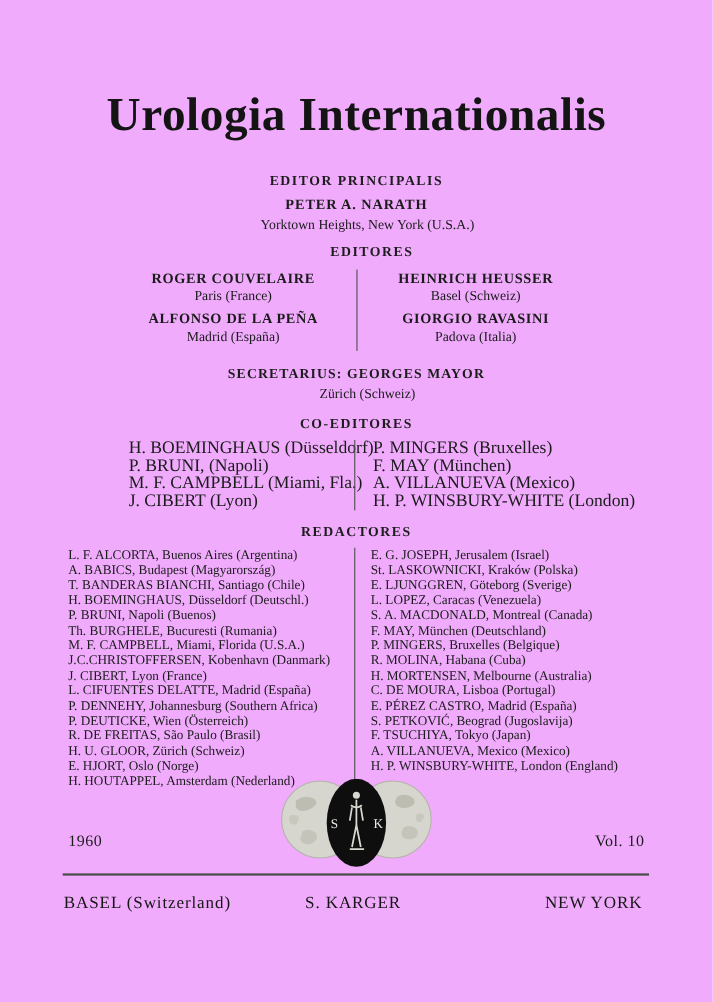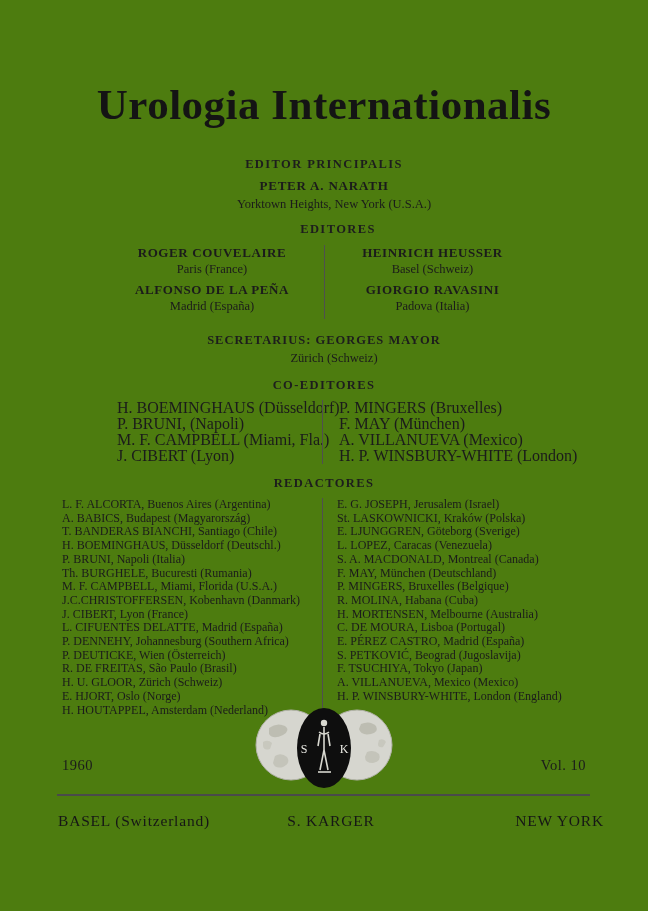--- a/index.html
+++ b/index.html
@@ -1,19 +1,19 @@
 <!DOCTYPE html>
 <html><head>
 <meta charset="utf-8">
 <style>
   html,body{margin:0;padding:0;background:#ffffff;}
   .page{
     position:relative;
     width:648px;height:911px;
-    background:#4d7c0f;
+    background:#f0abfc;
     font-family:"Liberation Serif", serif;
     color:#1b1b1b;
     overflow:hidden;
   }
   .title{
     margin:0;
     padding-top:80px;
     text-align:center;
     font-size:43px;
     font-weight:bold;
@@ -86,21 +86,21 @@
     letter-spacing:0.5px;
   }
   .rule{
     position:absolute;
     top:794px;left:57px;
     width:533px;height:0;
     border-top:2px solid #4a4a4a;
   }
   .pub-row{
     position:absolute;
-    top:812px;left:58px;right:44px;
+    top:812px;left:58px;right:64px;
     display:grid;
     grid-template-columns:1fr auto 1fr;
     font-size:15.5px;
     letter-spacing:0.8px;
     color:#161616;
   }
   .pub-row .pl{text-align:left;}
   .pub-row .pc{text-align:center;}
   .pub-row .pr{text-align:right;}
 </style>
@@ -160,21 +160,21 @@
     </div>
   </div>
 
   <div class="h h-redactores">REDACTORES</div>
   <div class="red-cols">
     <div class="red-left">
       <div class="entry">L. F. ALCORTA, Buenos Aires (Argentina)</div>
       <div class="entry">A. BABICS, Budapest (Magyarország)</div>
       <div class="entry">T. BANDERAS BIANCHI, Santiago (Chile)</div>
       <div class="entry">H. BOEMINGHAUS, Düsseldorf (Deutschl.)</div>
-      <div class="entry">P. BRUNI, Napoli (Italia)</div>
+      <div class="entry">P. BRUNI, Napoli (Buenos)</div>
       <div class="entry">Th. BURGHELE, Bucuresti (Rumania)</div>
       <div class="entry">M. F. CAMPBELL, Miami, Florida (U.S.A.)</div>
       <div class="entry">J.C.CHRISTOFFERSEN, Kobenhavn (Danmark)</div>
       <div class="entry">J. CIBERT, Lyon (France)</div>
       <div class="entry">L. CIFUENTES DELATTE, Madrid (España)</div>
       <div class="entry">P. DENNEHY, Johannesburg (Southern Africa)</div>
       <div class="entry">P. DEUTICKE, Wien (Österreich)</div>
       <div class="entry">R. DE FREITAS, São Paulo (Brasil)</div>
       <div class="entry">H. U. GLOOR, Zürich (Schweiz)</div>
       <div class="entry">E. HJORT, Oslo (Norge)</div>

